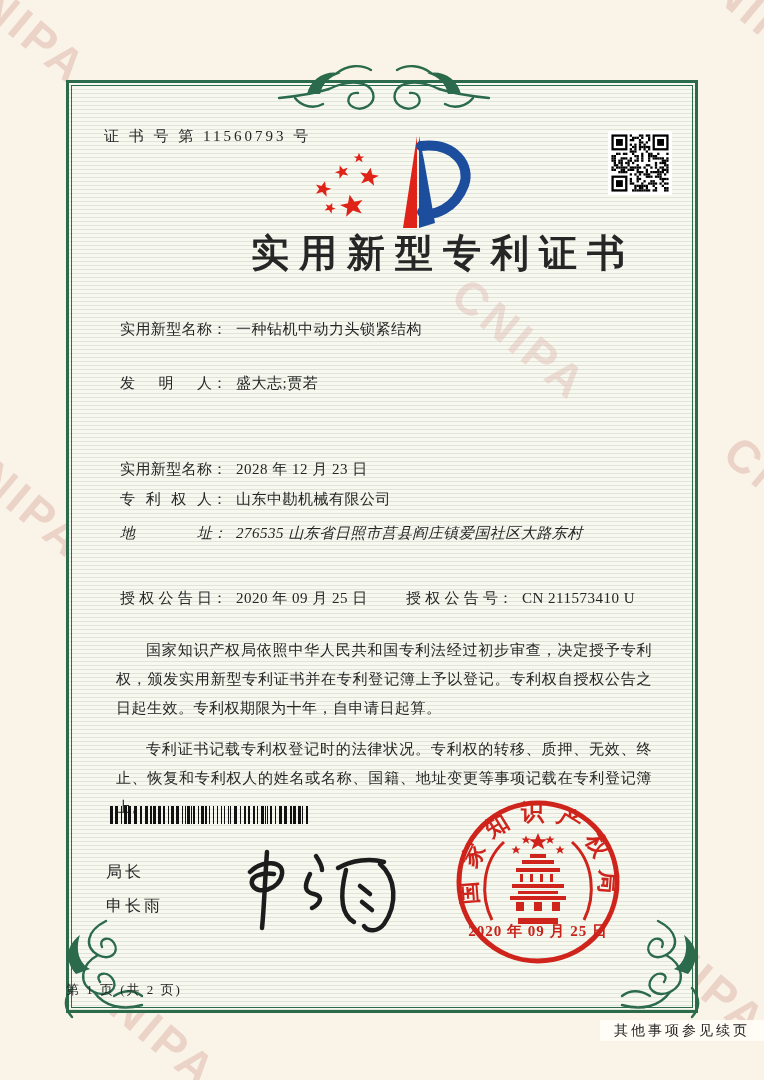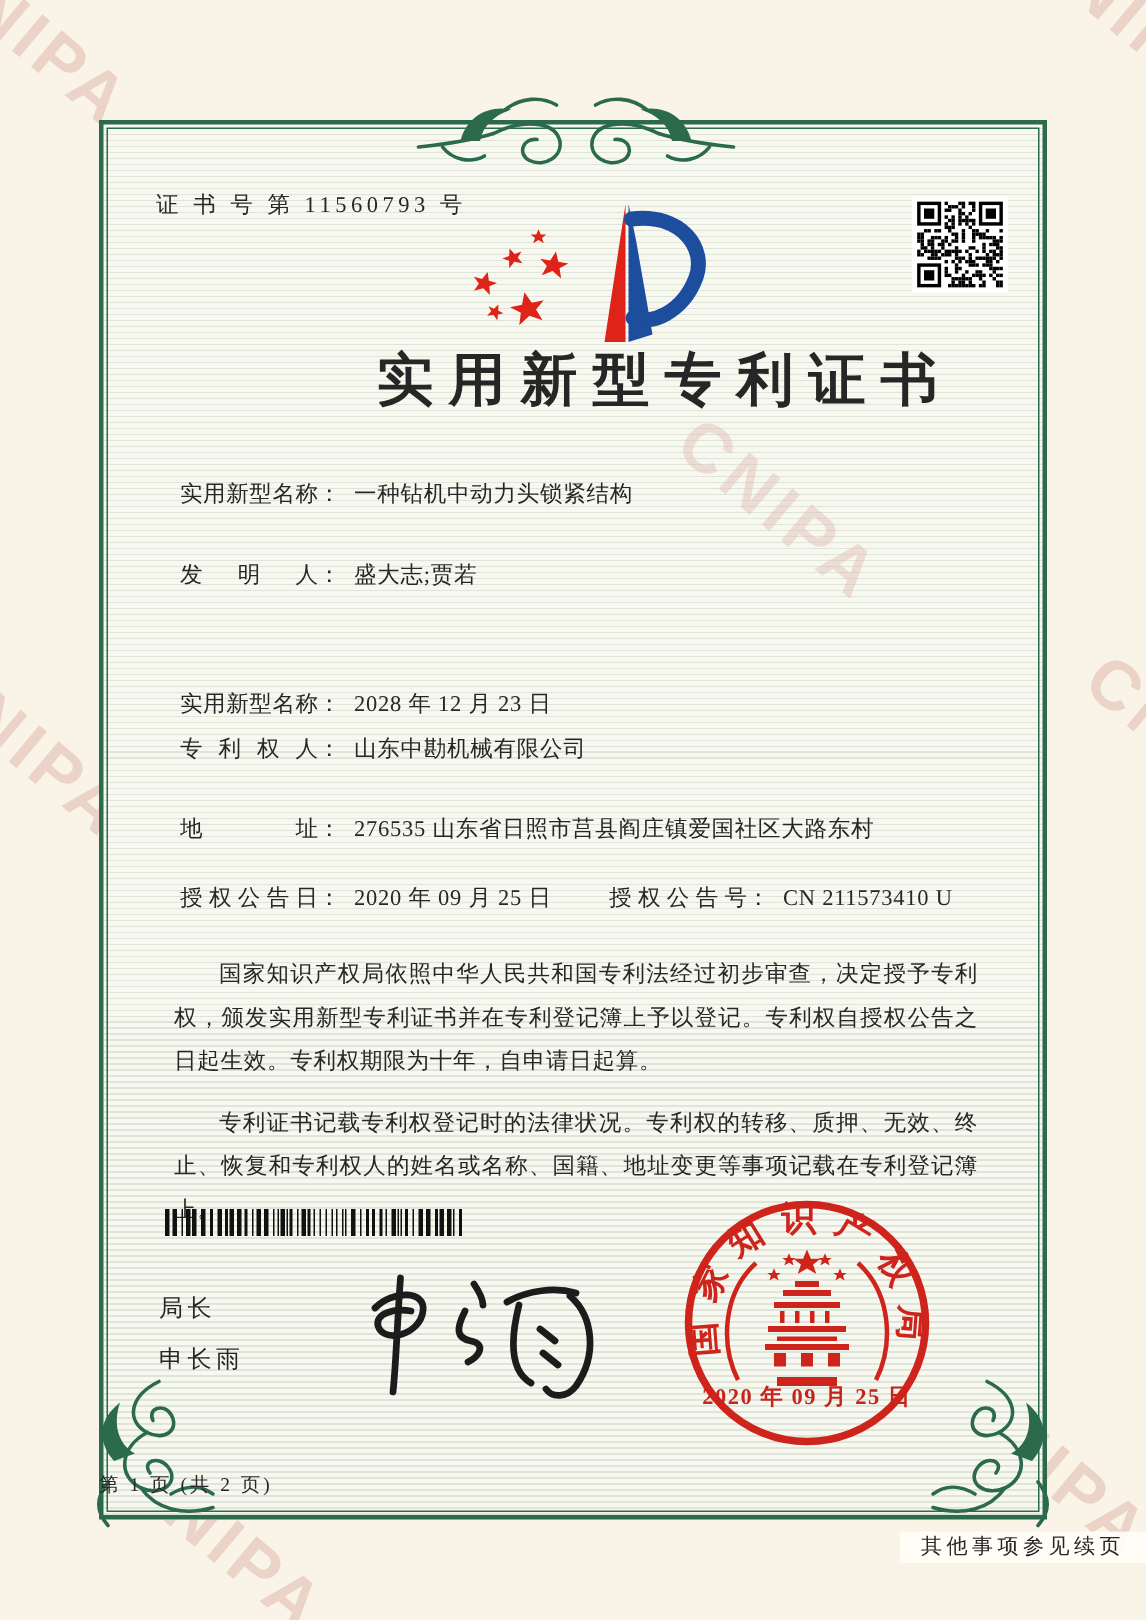--- a/index.html
+++ b/index.html
@@ -45,21 +45,21 @@
   }
   
   .field{position:absolute;left:104px;font-size:15px;white-space:nowrap;}
   .field .lab{
     display:inline-block;width:92px;text-align:justify;text-align-last:justify;
     vertical-align:bottom;
     margin-left:16px;
   }
   .field .val{margin-left:9px;letter-spacing:0.5px;}
   .f1{top:320px;} .f2{top:374px;} .f3{top:417px;} .f4{top:460px;}
-  .f5{top:490px;} .f6{top:543px;} .f7{top:589px;}
+  .f5{top:490px;} .f6{top:524px;font-style:italic;} .f7{top:589px;}
   .f7b{left:390px;top:589px;}
   
   .paras{
     position:absolute;left:104px;top:624px;width:560px;
     font-size:15px;line-height:29px;text-align:justify;letter-spacing:0.5px;
   }
   .paras p{margin:12px;text-indent:2em;}
   
   .barcode{position:absolute;left:110px;top:806px;width:200px;height:18px;}
   .signer-title{position:absolute;left:106px;top:862px;font-size:16px;letter-spacing:3px;}

